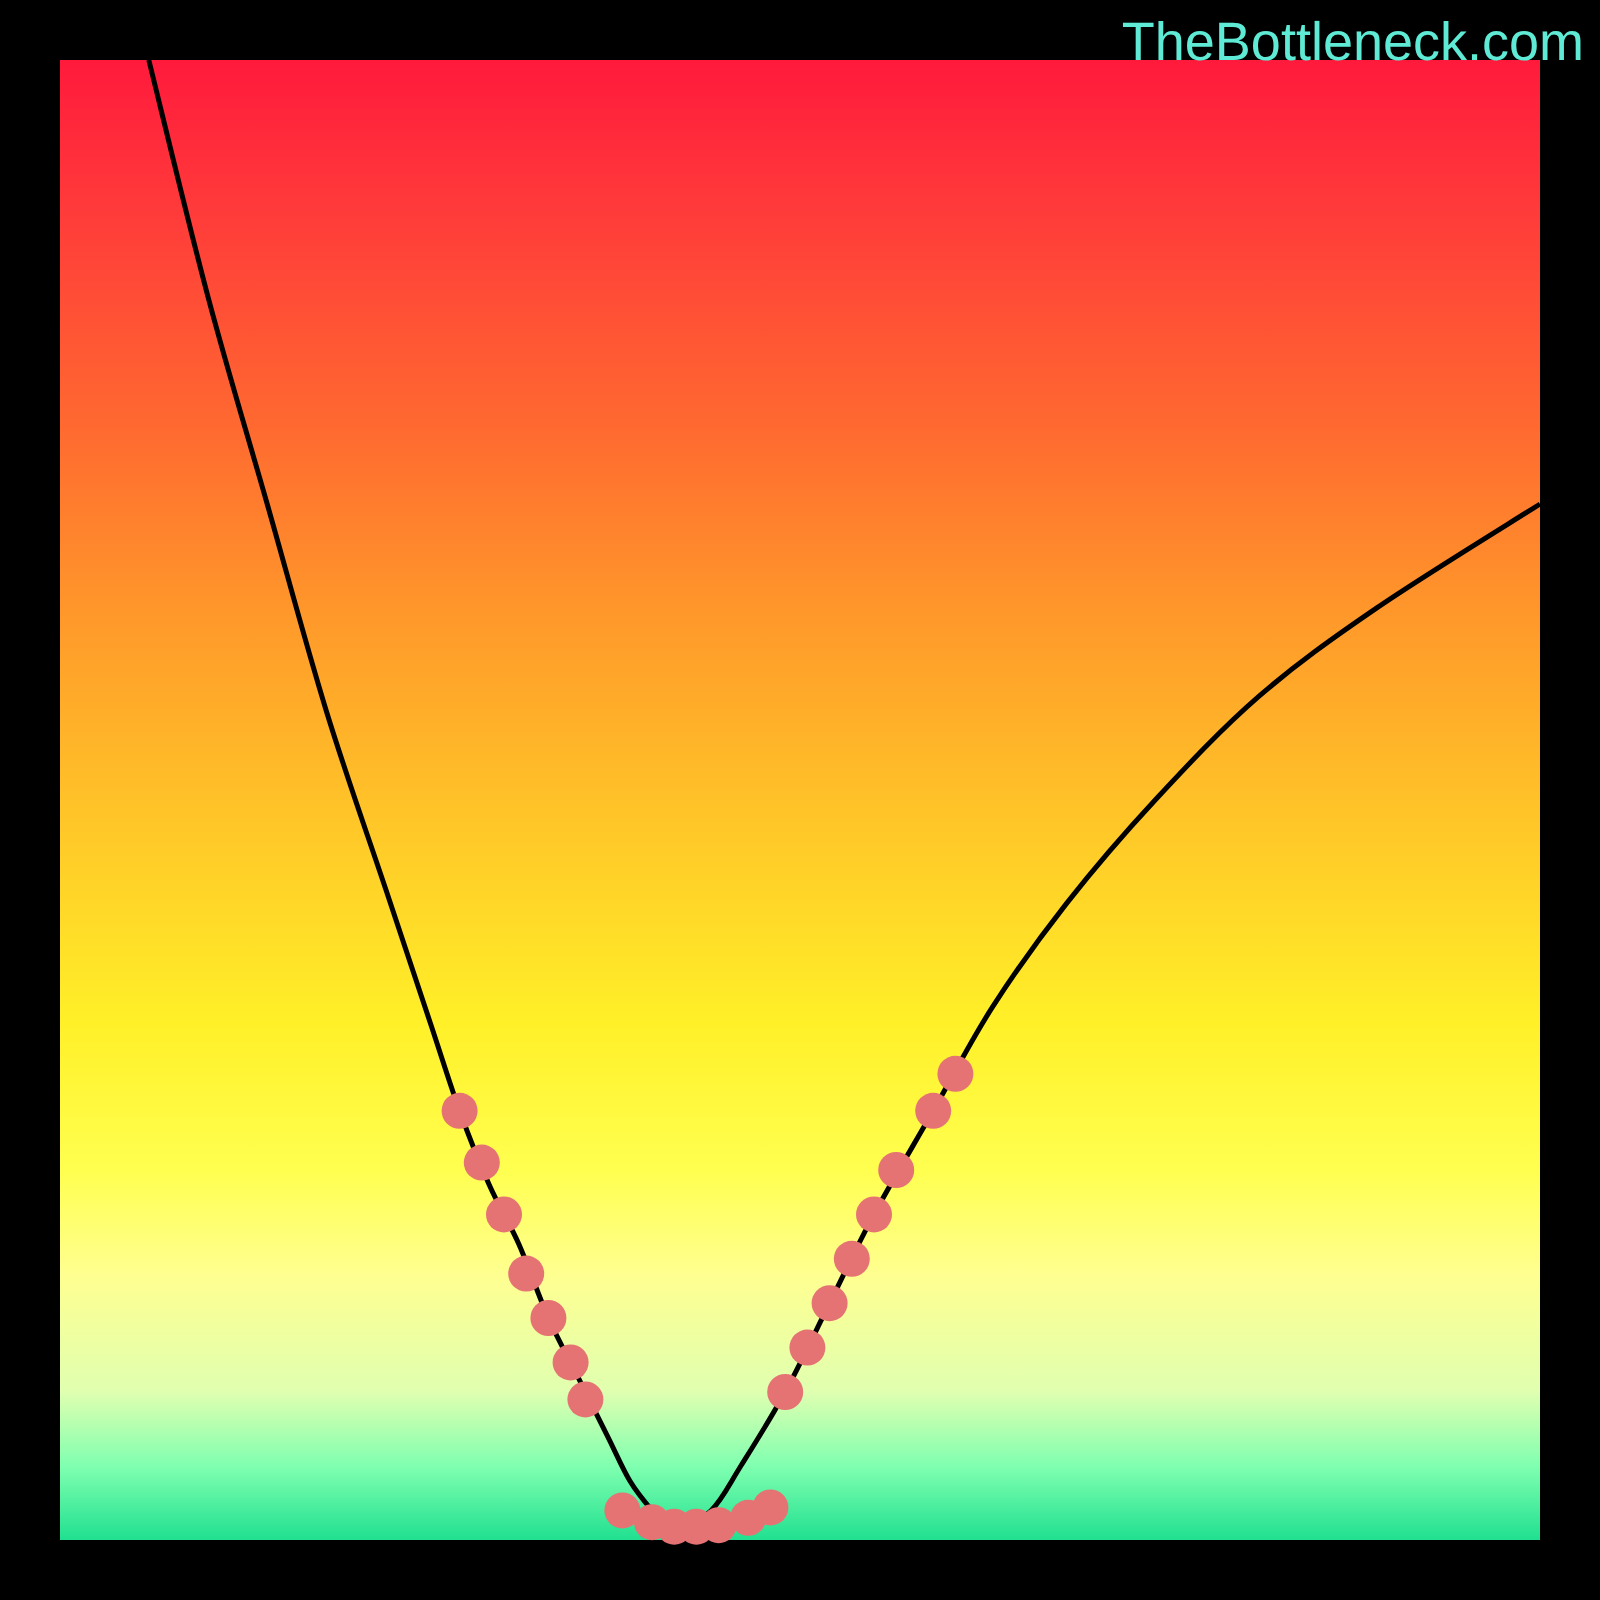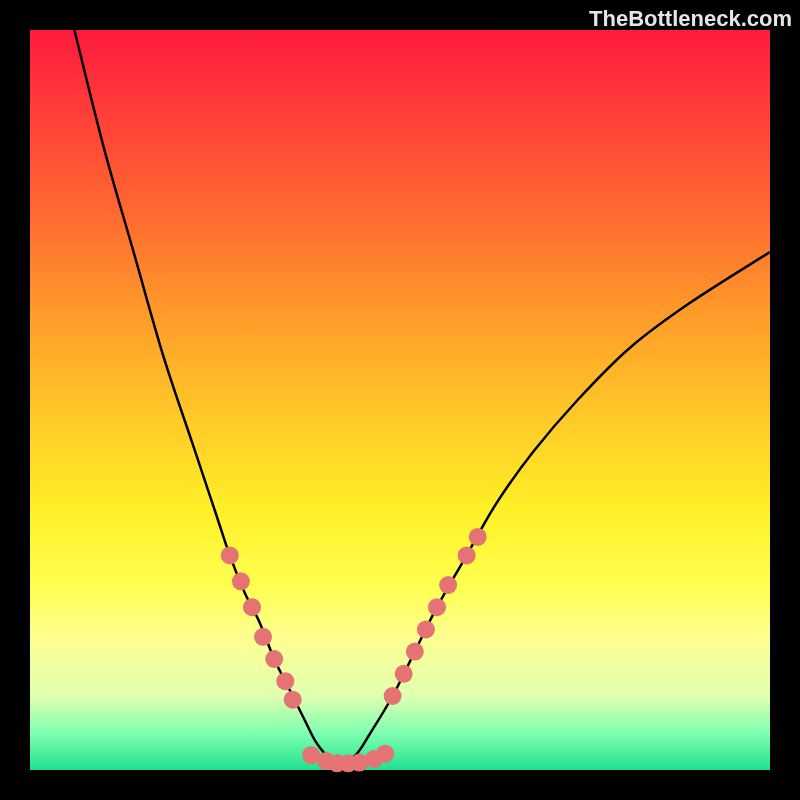--- a/index.html
+++ b/index.html
@@ -27,23 +27,23 @@
       #ffff90 82%,
       #e0ffb0 90%,
       #80ffb0 95%,
       #20e090 100%);
   }
   .watermark {
     position: absolute;
     top: 6px;
     right: 8px;
     font-family: Arial, Helvetica, sans-serif;
-    font-size: 22px;
-    color: #e5e5e5;
-    font-weight: 700;
+    font-size: 27px;
+    color: #5eead4;
+    font-weight: 400;
     z-index: 10;
   }
   svg.curves {
     position: absolute;
     left: 0; top: 0;
     width: 100%;
     height: 100%;
     overflow: visible;
   }
   .curve-line {

